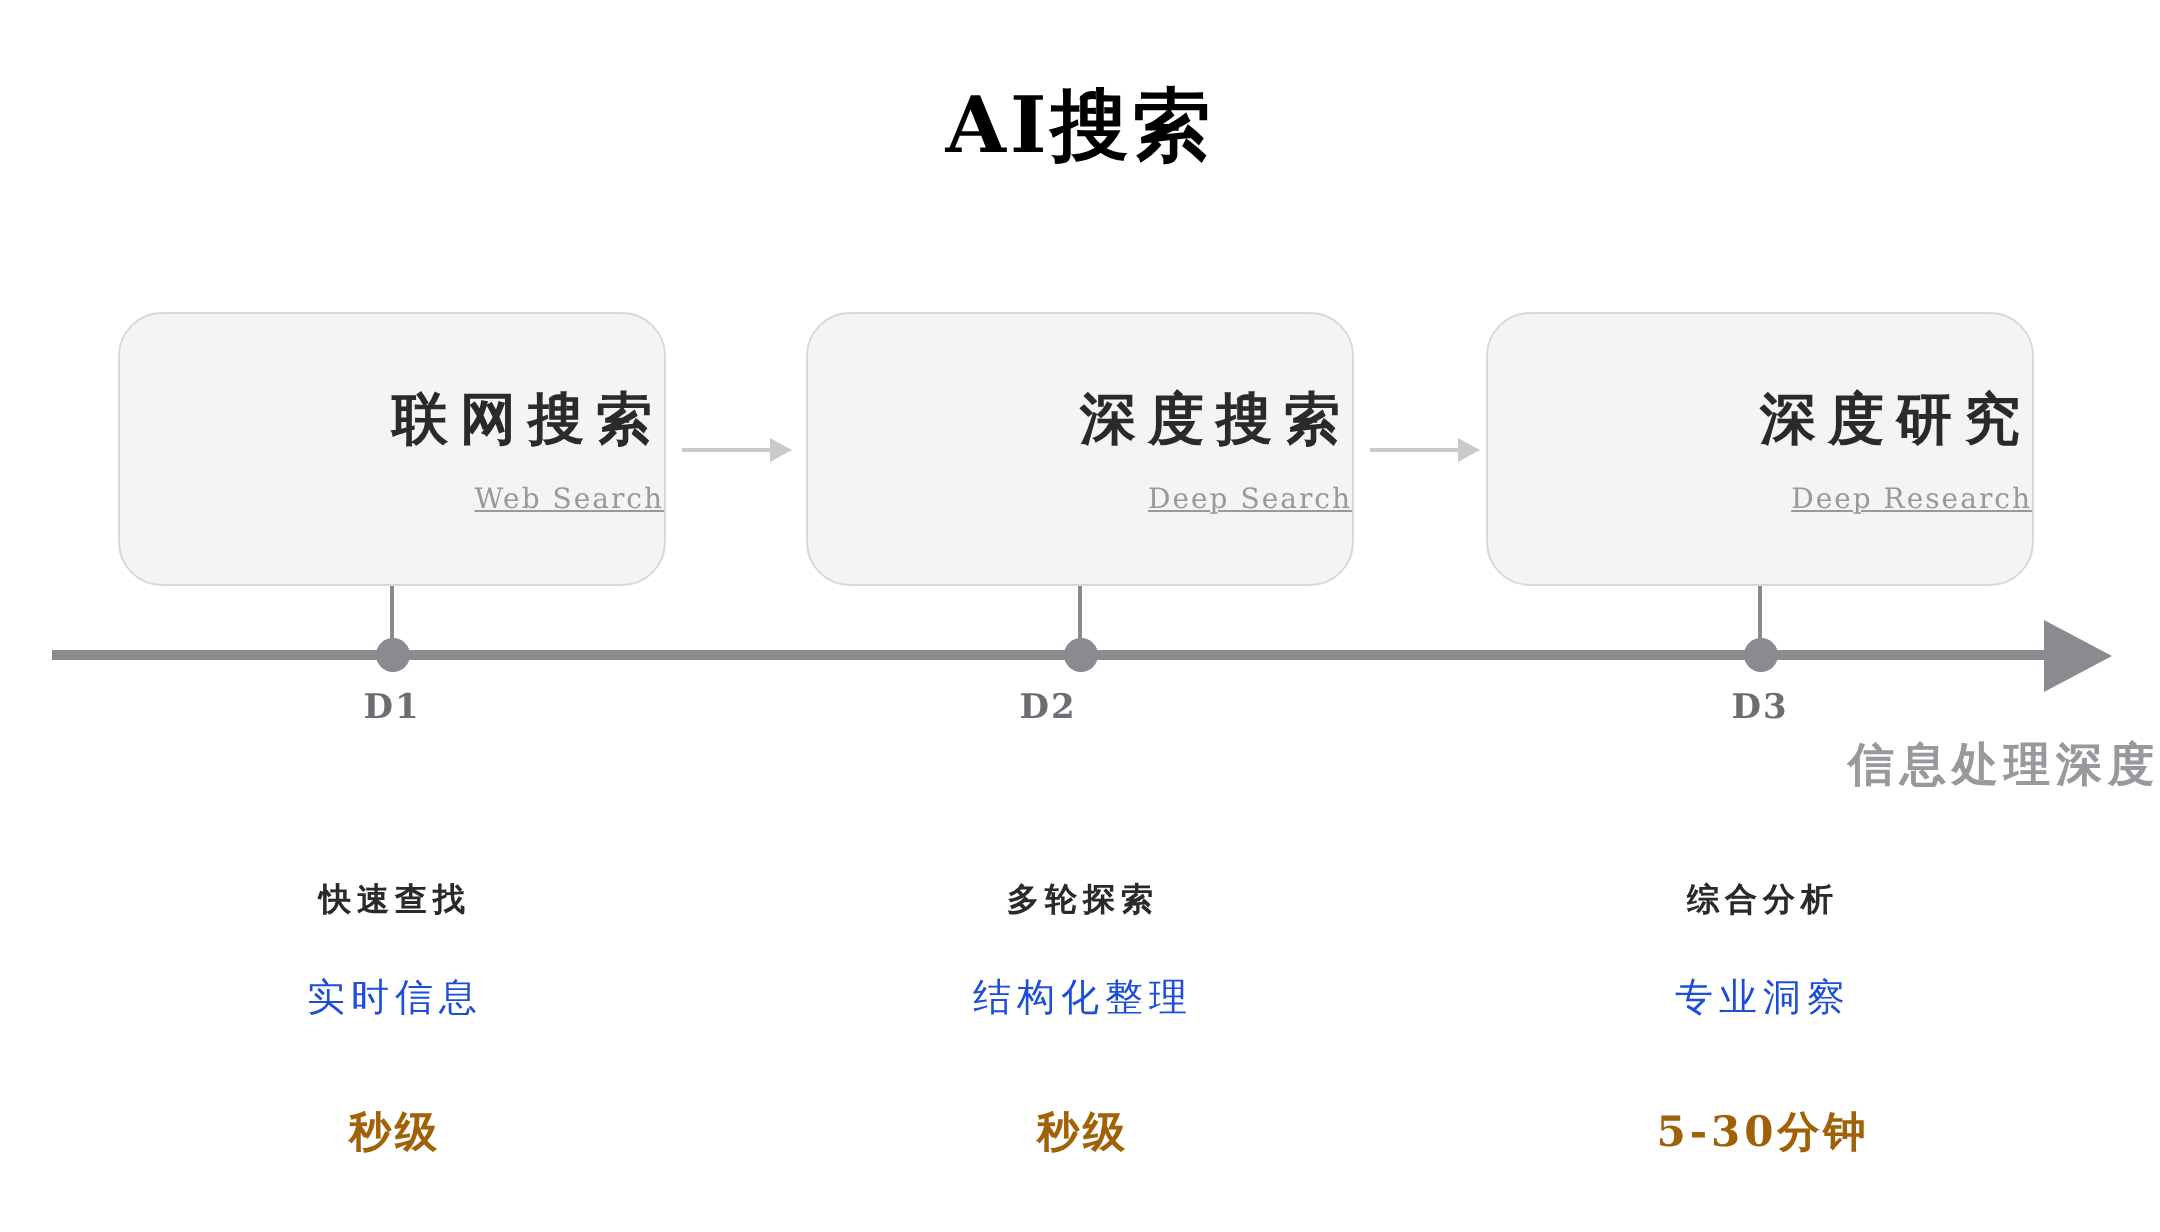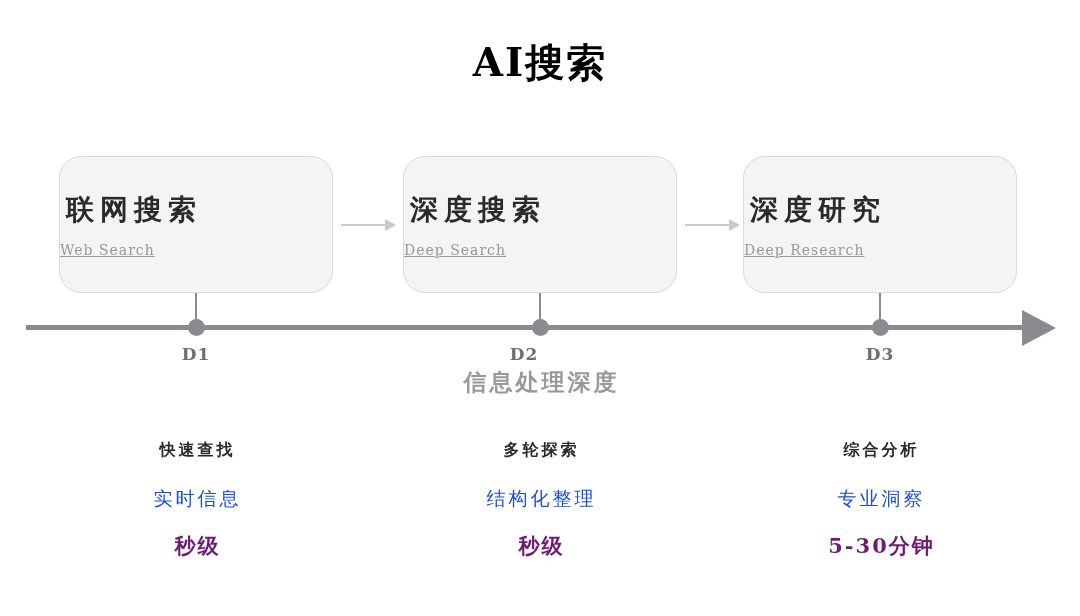--- a/index.html
+++ b/index.html
@@ -29,21 +29,21 @@
     position: absolute;
     top: 156px;
     width: 274px;
     height: 137px;
     box-sizing: border-box;
     background: #f4f4f5;
     border: 1.5px solid #d9d9dd;
     border-radius: 22px;
     display: flex;
     flex-direction: column;
-    align-items: flex-start;
+    align-items: flex-end;
     justify-content: center;
     gap: 13px;
   }
   .box-1 { left: 59px; }
   .box-2 { left: 403px; }
   .box-3 { left: 743px; }
   .stage-zh {
     font-size: 28px;
     font-weight: 700;
     color: #2a2a2d;
@@ -117,40 +117,40 @@
     font-weight: 700;
     color: #6d6d73;
     letter-spacing: 1px;
   }
   .tick-1 { left: 59px; } .tick-2 { left: 387px; } .tick-3 { left: 743px; }
 
   .axis-label {
     position: absolute;
     left: 0; top: 367px;
     width: 100%;
-    text-align: center;
+    text-align: right;
     font-size: 23px;
     font-weight: 600;
     color: #98989d;
     letter-spacing: 3px;
     text-indent: 3px;
   }
 
   
   .col-text {
     position: absolute;
     width: 274px;
     text-align: center;
     letter-spacing: 3px;
     text-indent: 3px;
   }
   .col-1 { left: 59px; } .col-2 { left: 403px; } .col-3 { left: 743px; }
   .row-feature { top: 440px; font-size: 16px; font-weight: 700; color: #2a2a2d; }
   .row-detail  { top: 486px; font-size: 19px; font-weight: 400; color: #1d4ed8; }
-  .row-time    { top: 532px; font-size: 21px; font-weight: 700; color: #701a75; letter-spacing: 2px; }
+  .row-time    { top: 552px; font-size: 21px; font-weight: 700; color: #a16207; letter-spacing: 2px; }
 </style>
 </head>
 <body>
 
 <div class="canvas">
 
   <div class="page-title">AI搜索</div>
 
   <div class="stage-box box-1">
     <div class="stage-zh">联网搜索</div>

